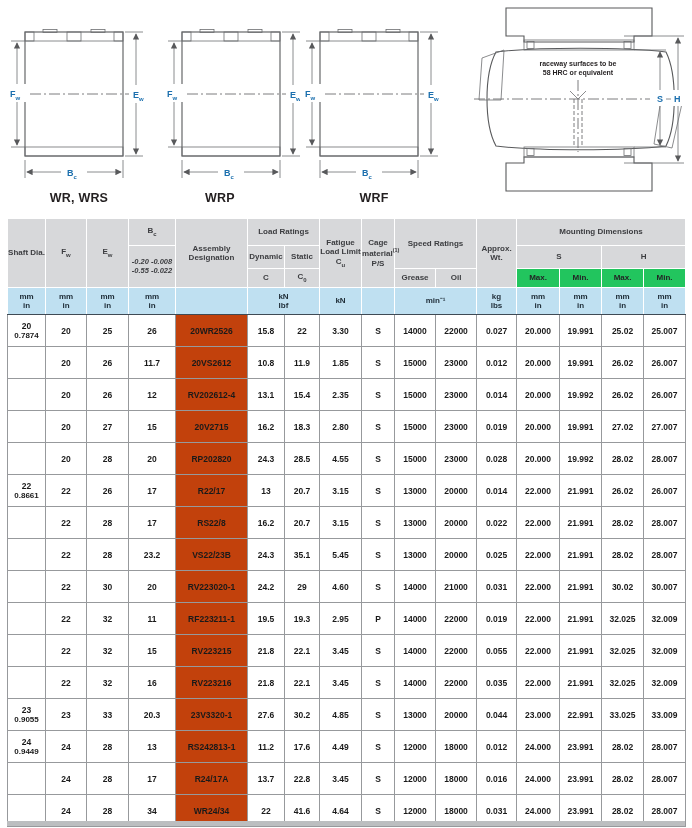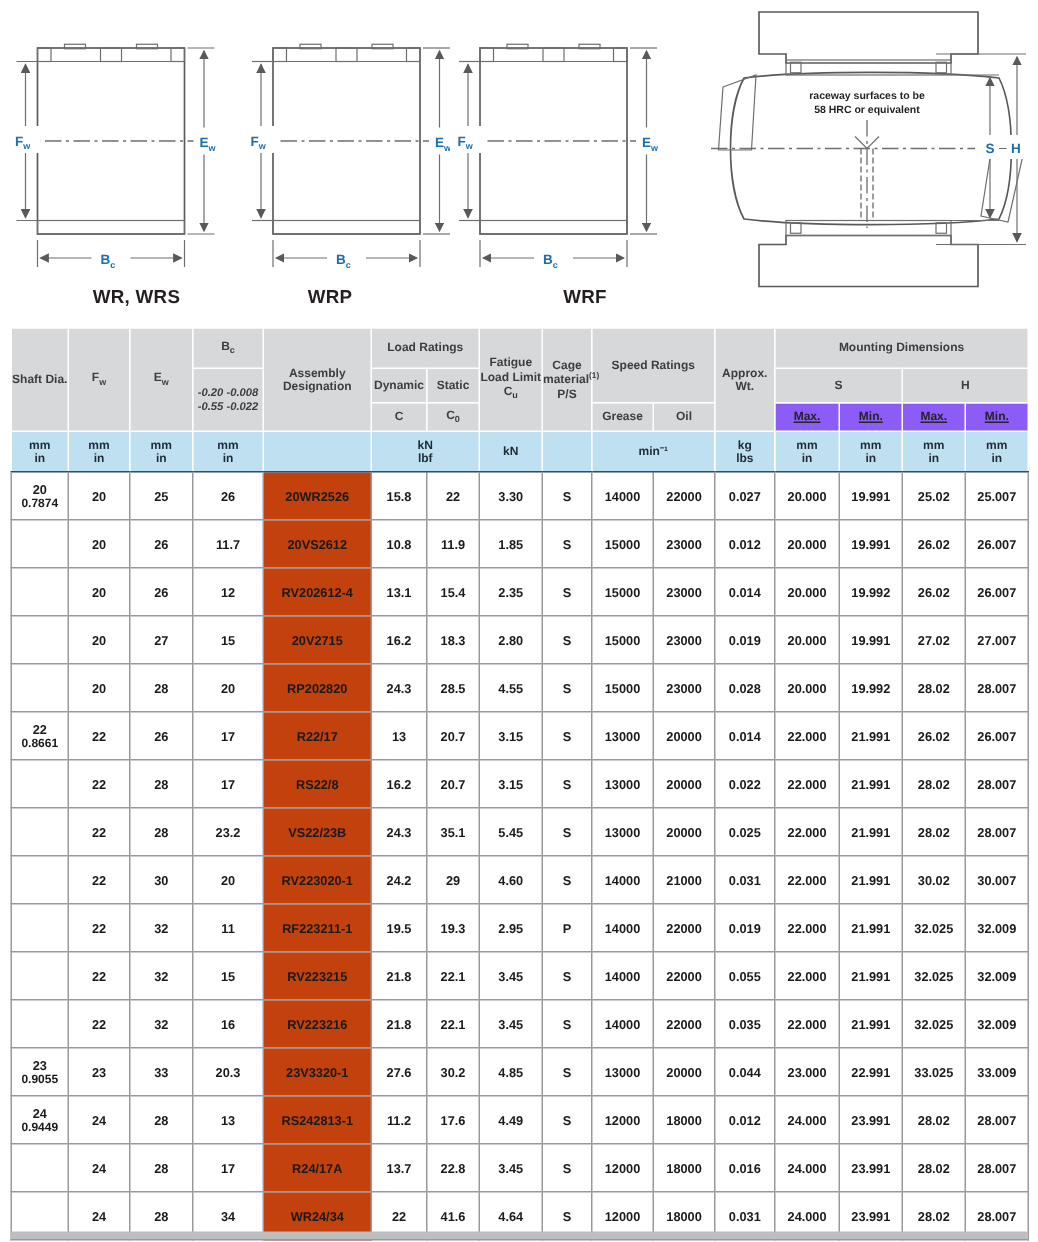--- a/index.html
+++ b/index.html
@@ -21,21 +21,21 @@
   
   table.spec{position:absolute;left:7px;top:218px;width:678px;border-collapse:collapse;
         table-layout:fixed;border:1px solid #8a8c8f;border-top:1.5px solid #55565a;}
   .spec th{background:#d7d8da;border:1px solid #ffffff;font-size:8px;font-weight:bold;
         color:#3c3d40;text-align:center;vertical-align:middle;padding:1px 0;line-height:1.18;}
   .spec th sub{font-size:6px;}
   .spec th sup{font-size:5.5px;vertical-align:super;}
   .spec tr.h1 th{height:24px;}
   .spec tr.h2 th{height:20px;}
   .spec tr.h3 th{height:16px;}
-  .spec th.sub-gray{background:#8b5cf6;color:#232426;text-decoration:underline;}
+  .spec th.sub-gray{background:#22c55e;color:#232426;}
   .spec th.bc-tol{font-size:7.5px;font-style:italic;}
   .spec tr.units td{background:#bfe0f1;border:1px solid #ffffff;border-top:1.5px solid #3f4a54;
         border-bottom:1.5px solid #3f4a54;font-size:8px;font-weight:bold;color:#1d2b36;
         text-align:center;line-height:1.15;height:24px;vertical-align:middle;}
   .spec tbody td{background:#ffffff;border:1px solid #97999c;font-size:8.5px;font-weight:bold;
         color:#1a1a1a;text-align:center;vertical-align:middle;height:31px;padding:0;}
   .spec tbody td.asm{background:#c2410c;}
   .spec tbody td.shaft .inch{font-size:8px;}
   .bottom-bar{position:absolute;left:7px;top:821px;width:678px;height:5px;background:#bcbec0;}
 </style>
@@ -130,23 +130,23 @@
     <line x1="133" y1="14" x2="133" y2="134" class="thin" marker-start="url(#arr)" marker-end="url(#arr)"></line>
     <rect x="126" y="65" width="26" height="18" fill="#fff"></rect>
     <text x="130" y="78" class="dim"><tspan>E</tspan><tspan class="ss" dy="2.5">w</tspan></text>
     <line x1="22" y1="140" x2="22" y2="158" class="thin"></line>
     <line x1="120" y1="140" x2="120" y2="158" class="thin"></line>
     <line x1="24" y1="152" x2="118" y2="152" class="thin" marker-start="url(#arr)" marker-end="url(#arr)"></line>
     <rect x="58" y="144" width="26" height="15" fill="#fff"></rect>
     <text x="64" y="156" class="dim"><tspan>B</tspan><tspan class="ss" dy="2.5">c</tspan></text>
   </svg>
 
-  <div class="variant-label" style="left:15px">WR, WRS</div>
+  <div class="variant-label" style="left:3px">WR, WRS</div>
   <div class="variant-label" style="left:144px">WRP</div>
-  <div class="variant-label" style="left:314px">WRF</div>
+  <div class="variant-label" style="left:298px">WRF</div>
 
   <svg class="fig-shaft" width="215" height="195" viewBox="0 0 215 195">
 
     <polygon points="32,6 178,6 178,34 160,34 160,40 50,40 50,34 32,34" fill="url(#hatch)" class="ln"></polygon>
     <polygon points="32,189 178,189 178,161 160,161 160,155 50,155 50,161 32,161" fill="url(#hatch)" class="ln"></polygon>
 
     <path d="M 22,50 C 10,72 10,122 22,144 C 62,149 150,149 192,144 C 203,122 203,72 192,50 C 150,45 62,45 22,50 Z" fill="#fff" class="ln"></path>
     <polygon points="8,56 30,48 27,98 5,98" fill="url(#hatch)" class="thin"></polygon>
     <polygon points="187,97 209,97 198,146 180,142" fill="url(#hatch)" class="thin"></polygon>
 

